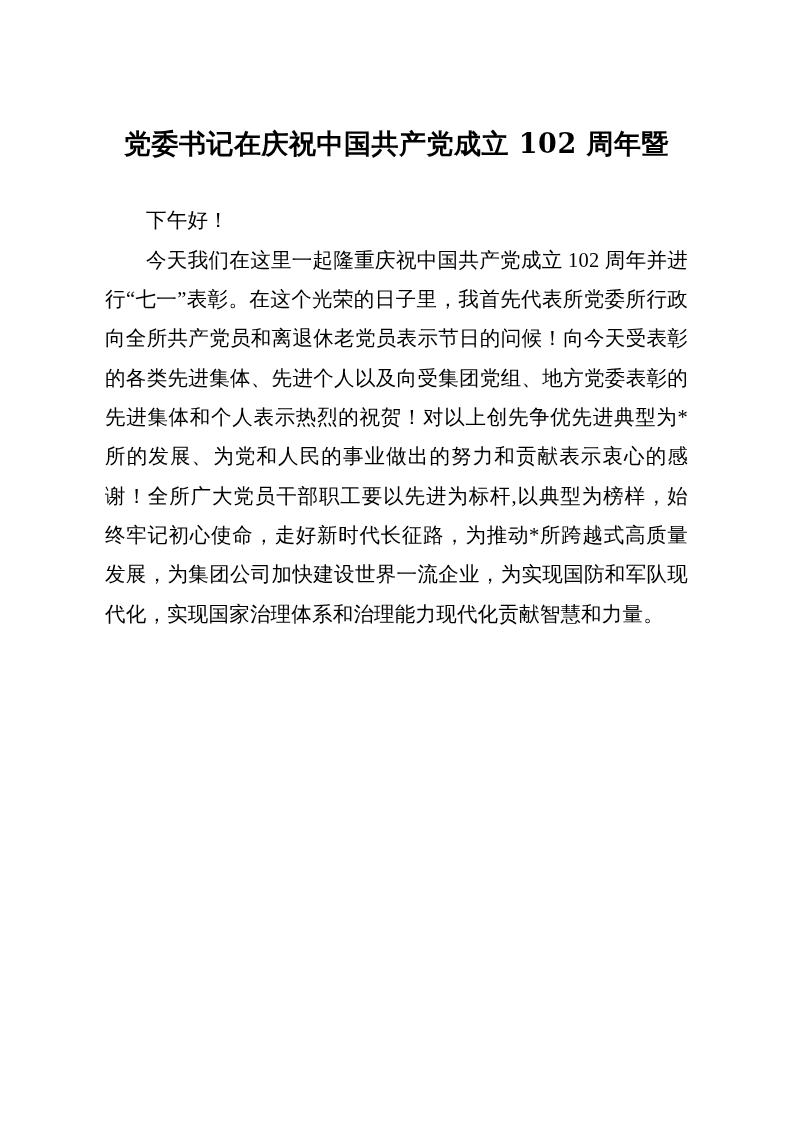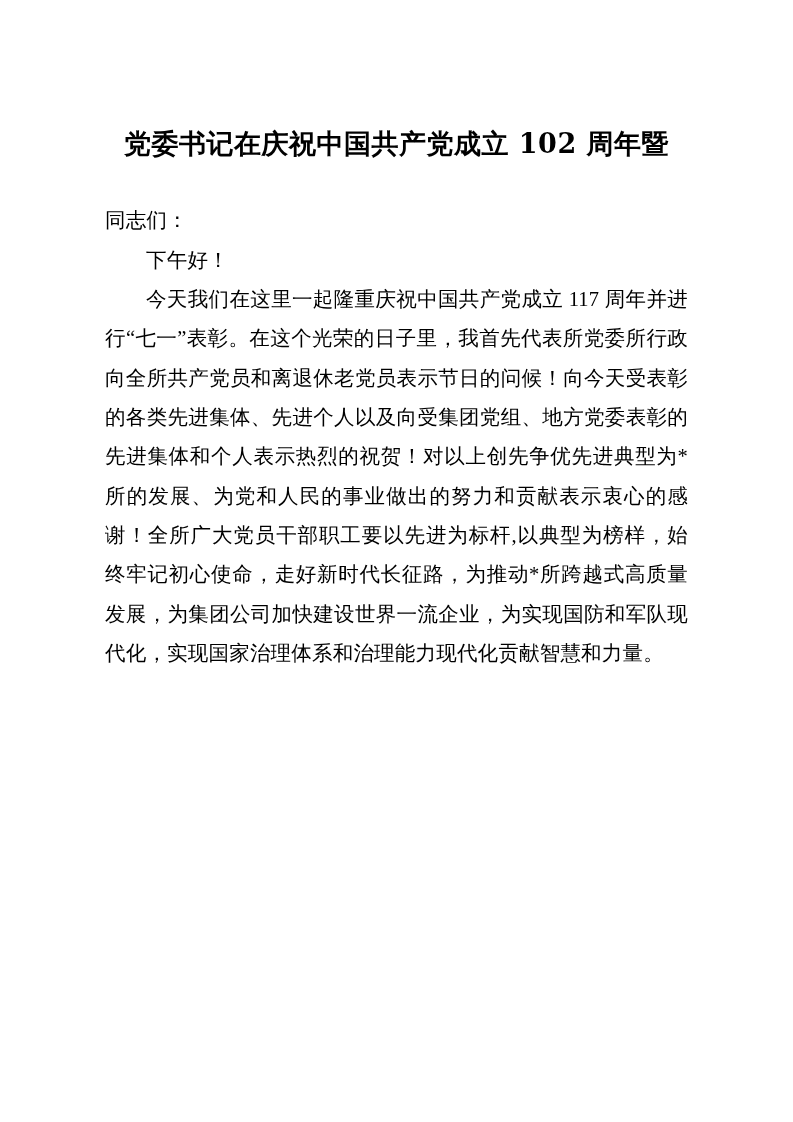--- a/index.html
+++ b/index.html
@@ -55,18 +55,17 @@
 </head>
 <body>
 
 <div class="page">
 
   <h1 class="doc-title">
     <span class="line">党委书记在庆祝中国共产党成立 102 周年暨</span>
   </h1>
 
   <div class="body-block">
-    <p class="para noindent">同志们：</p>
     <p class="para indent">下午好！</p>
-    <p class="para indent">今天我们在这里一起隆重庆祝中国共产党成立 117 周年并进行“七一”表彰。在这个光荣的日子里，我首先代表所党委所行政向全所共产党员和离退休老党员表示节日的问候！向今天受表彰的各类先进集体、先进个人以及向受集团党组、地方党委表彰的先进集体和个人表示热烈的祝贺！对以上创先争优先进典型为*所的发展、为党和人民的事业做出的努力和贡献表示衷心的感谢！全所广大党员干部职工要以先进为标杆,以典型为榜样，始终牢记初心使命，走好新时代长征路，为推动*所跨越式高质量发展，为集团公司加快建设世界一流企业，为实现国防和军队现代化，实现国家治理体系和治理能力现代化贡献智慧和力量。</p>
+    <p class="para indent">今天我们在这里一起隆重庆祝中国共产党成立 102 周年并进行“七一”表彰。在这个光荣的日子里，我首先代表所党委所行政向全所共产党员和离退休老党员表示节日的问候！向今天受表彰的各类先进集体、先进个人以及向受集团党组、地方党委表彰的先进集体和个人表示热烈的祝贺！对以上创先争优先进典型为*所的发展、为党和人民的事业做出的努力和贡献表示衷心的感谢！全所广大党员干部职工要以先进为标杆,以典型为榜样，始终牢记初心使命，走好新时代长征路，为推动*所跨越式高质量发展，为集团公司加快建设世界一流企业，为实现国防和军队现代化，实现国家治理体系和治理能力现代化贡献智慧和力量。</p>
   </div>
 
 </div>
 
 </body></html>

